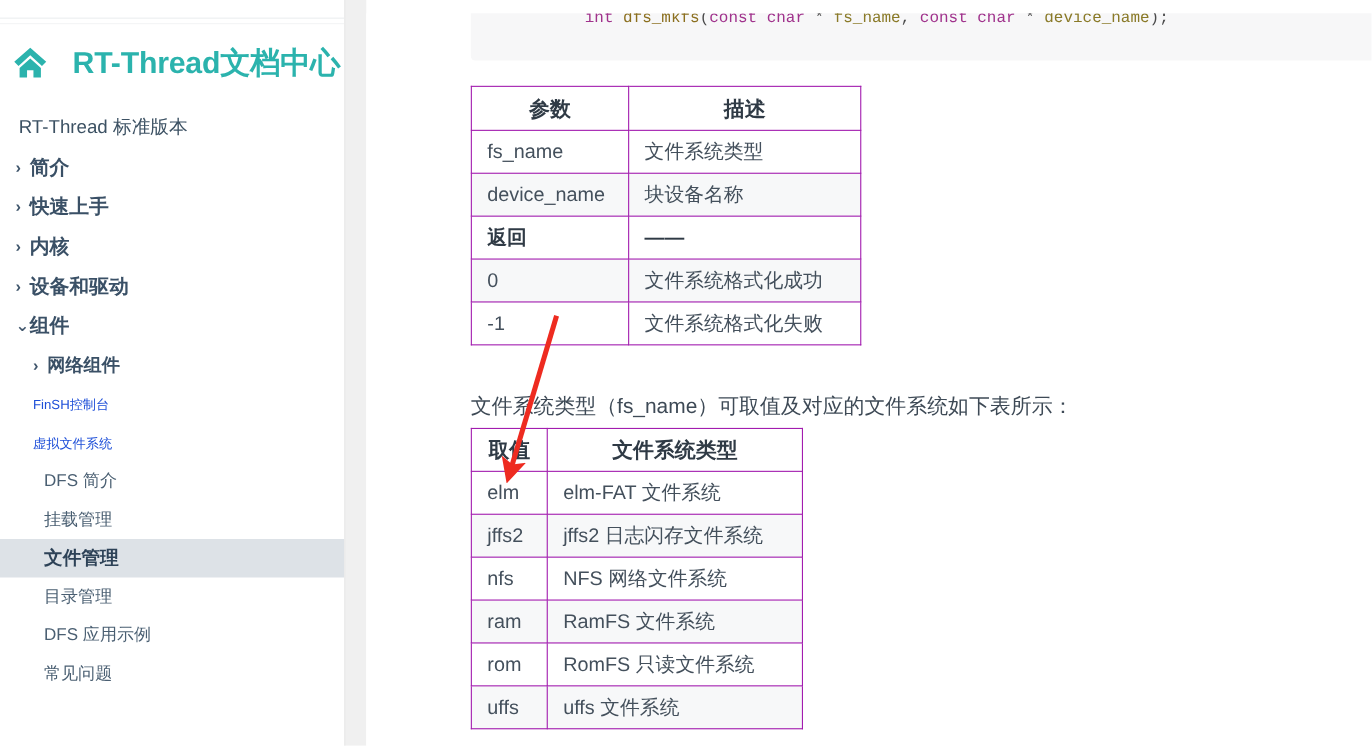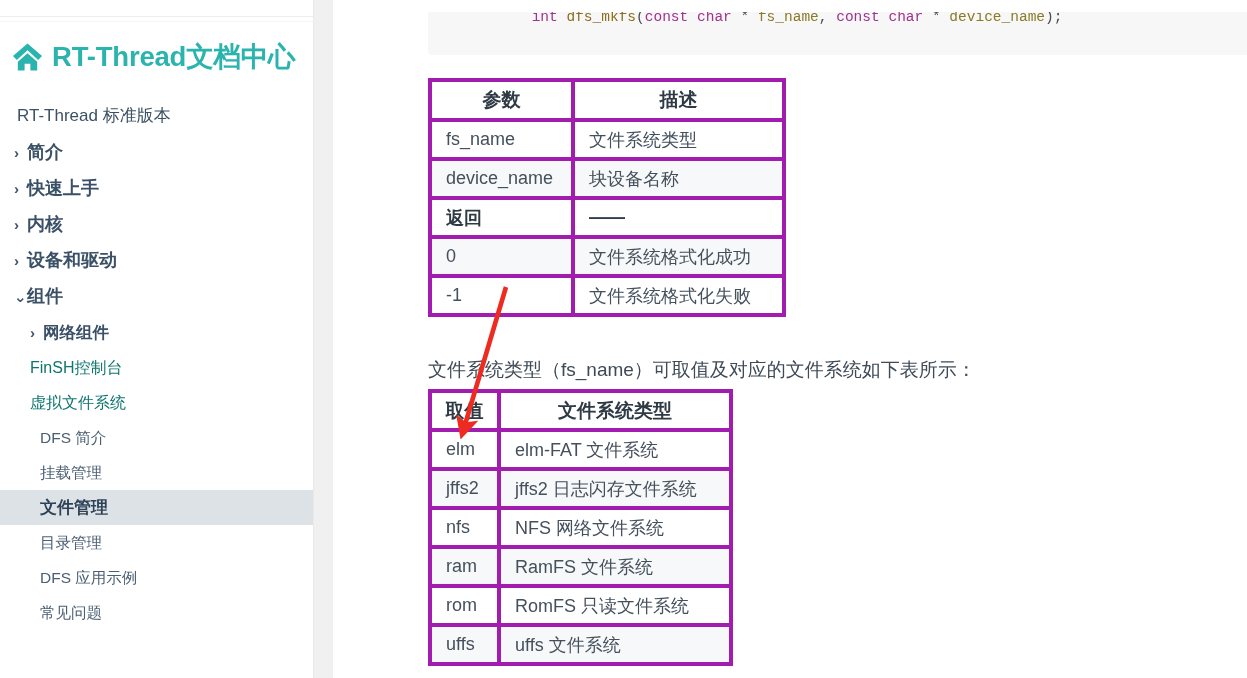--- a/index.html
+++ b/index.html
@@ -22,21 +22,21 @@
   #sidebar-topdivider {
     position: absolute; left: 0; top: 16px; width: 313px; height: 1px;
     background: #eceef0;
   }
   #sidebar-topdivider2 {
     position: absolute; left: 0; top: 21px; width: 313px; height: 1px;
     background: #f3f4f5;
   }
   #brand {
     position: absolute; left: 12px; top: 34px;
-    display: flex; align-items: center; gap: 9px;
+    display: flex; align-items: center; gap: 23px;
     height: 46px;
   }
   #brand .home-icon { width: 31px; height: 30px; display: block; }
   #brand .brand-text {
     color: #2bb3ad;
     font-size: 27.5px;
     font-weight: 700;
     letter-spacing: -0.2px;
     white-space: nowrap;
   }
@@ -69,21 +69,21 @@
   
   .lv1 { padding-left: 14px; height: 36px; }
   .lv1 .label { font-size: 18px; font-weight: 700; color: #3a5066; }
 
   
   .lv2 { padding-left: 30px; height: 36px; }
   .lv2 .label { font-size: 16.5px; font-weight: 700; color: #3a5066; }
 
   
   .lv2leaf { padding-left: 30px; height: 35px; }
-  .lv2leaf .label { font-size: 16px; font-weight: 400; color: #0f766e; }
+  .lv2leaf .label { font-size: 12px; font-weight: 400; color: #1d4ed8; }
 
   
   .lv3 { padding-left: 40px; height: 35px; }
   .lv3 .label { font-size: 15.5px; font-weight: 400; color: #4a5f72; }
 
   .nav-row.active {
     background: #dde2e7;
     width: 362px;
   }
   .nav-row.active .label { font-weight: 700; color: #2d4257; font-size: 17px; }
@@ -129,21 +129,21 @@
   .tok-id  { color: #8a7a28; }
   .tok-op  { color: #4b4b4b; }
 
   
   table.doc {
     position: absolute;
     border-collapse: collapse;
     background: #ffffff;
   }
   table.doc th, table.doc td {
-    border: 4px solid #a21caf;
+    border: 1px solid #a21caf;
     text-align: left;
     vertical-align: middle;
     color: #44505c;
   }
   table.doc th {
     font-weight: 700;
     text-align: center;
     color: #2f3a45;
     background: #ffffff;
   }

